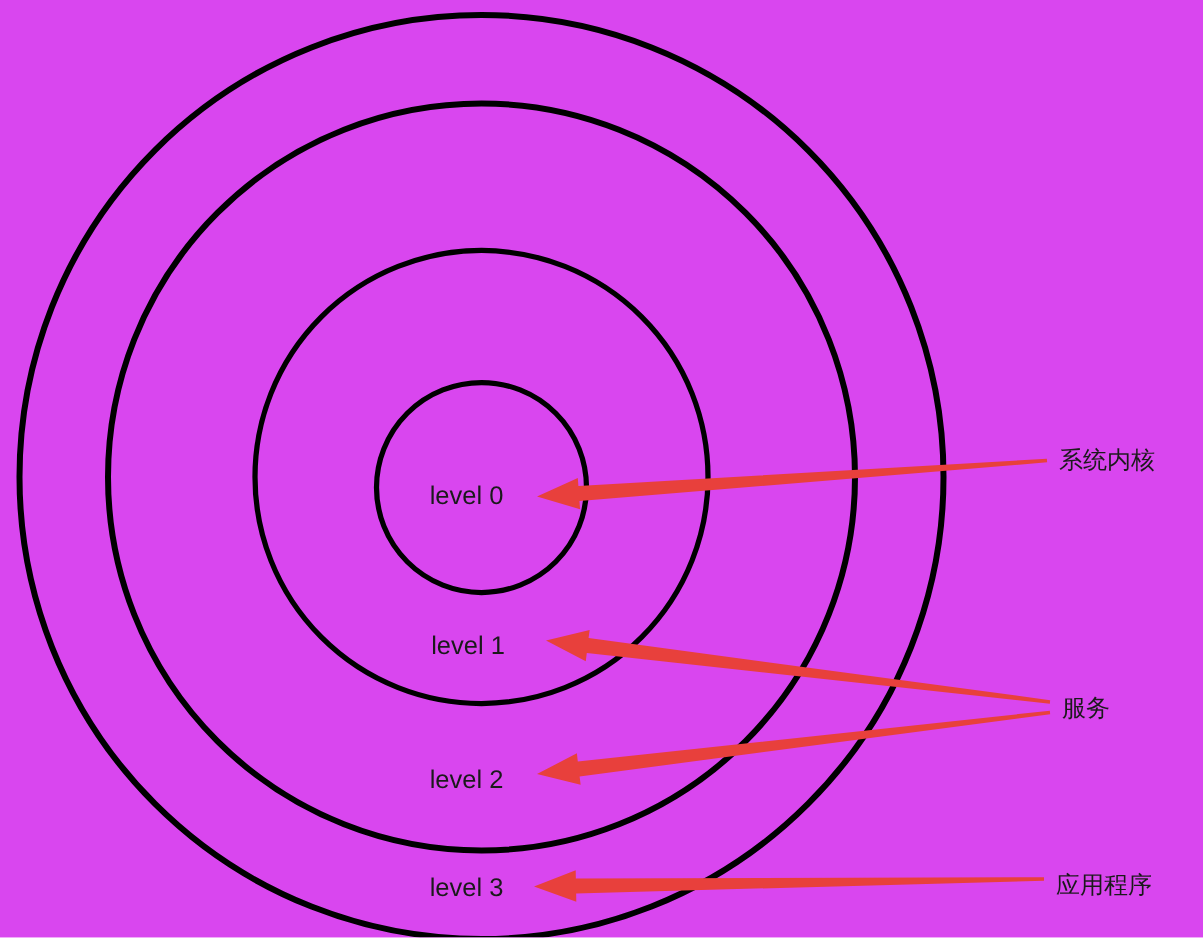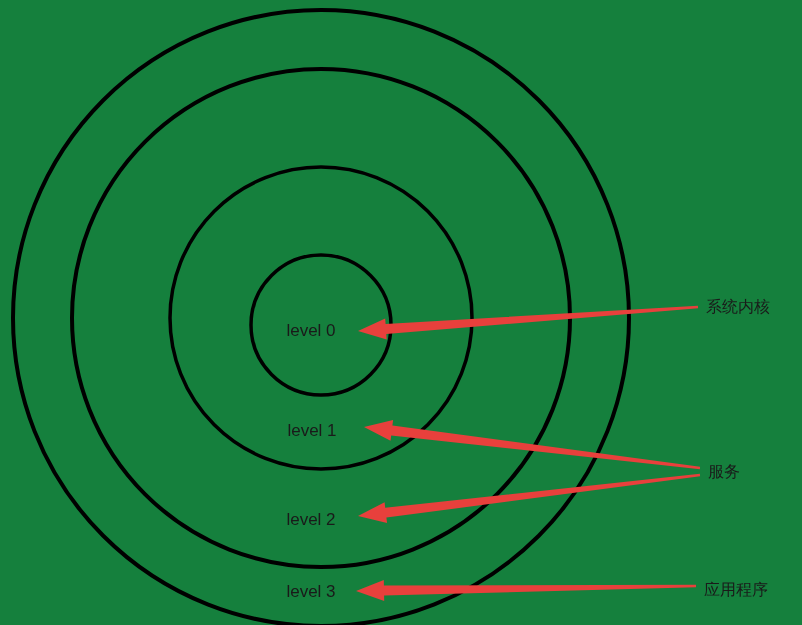--- a/index.html
+++ b/index.html
@@ -4,21 +4,21 @@
 <style>
   html, body {
     margin: 0;
     padding: 0;
     background: #ffffff;
   }
   .canvas {
     position: relative;
     width: 802px;
     height: 625px;
-    background: #15803d;
+    background: #d946ef;
     overflow: hidden;
     font-family: "Liberation Sans", sans-serif;
   }
   svg text.ring-label {
     font-family: "Liberation Sans", sans-serif;
     font-size: 17px;
     fill: #1a1a1a;
   }
   svg text.annotation-label {
     font-family: "Liberation Sans", sans-serif;

